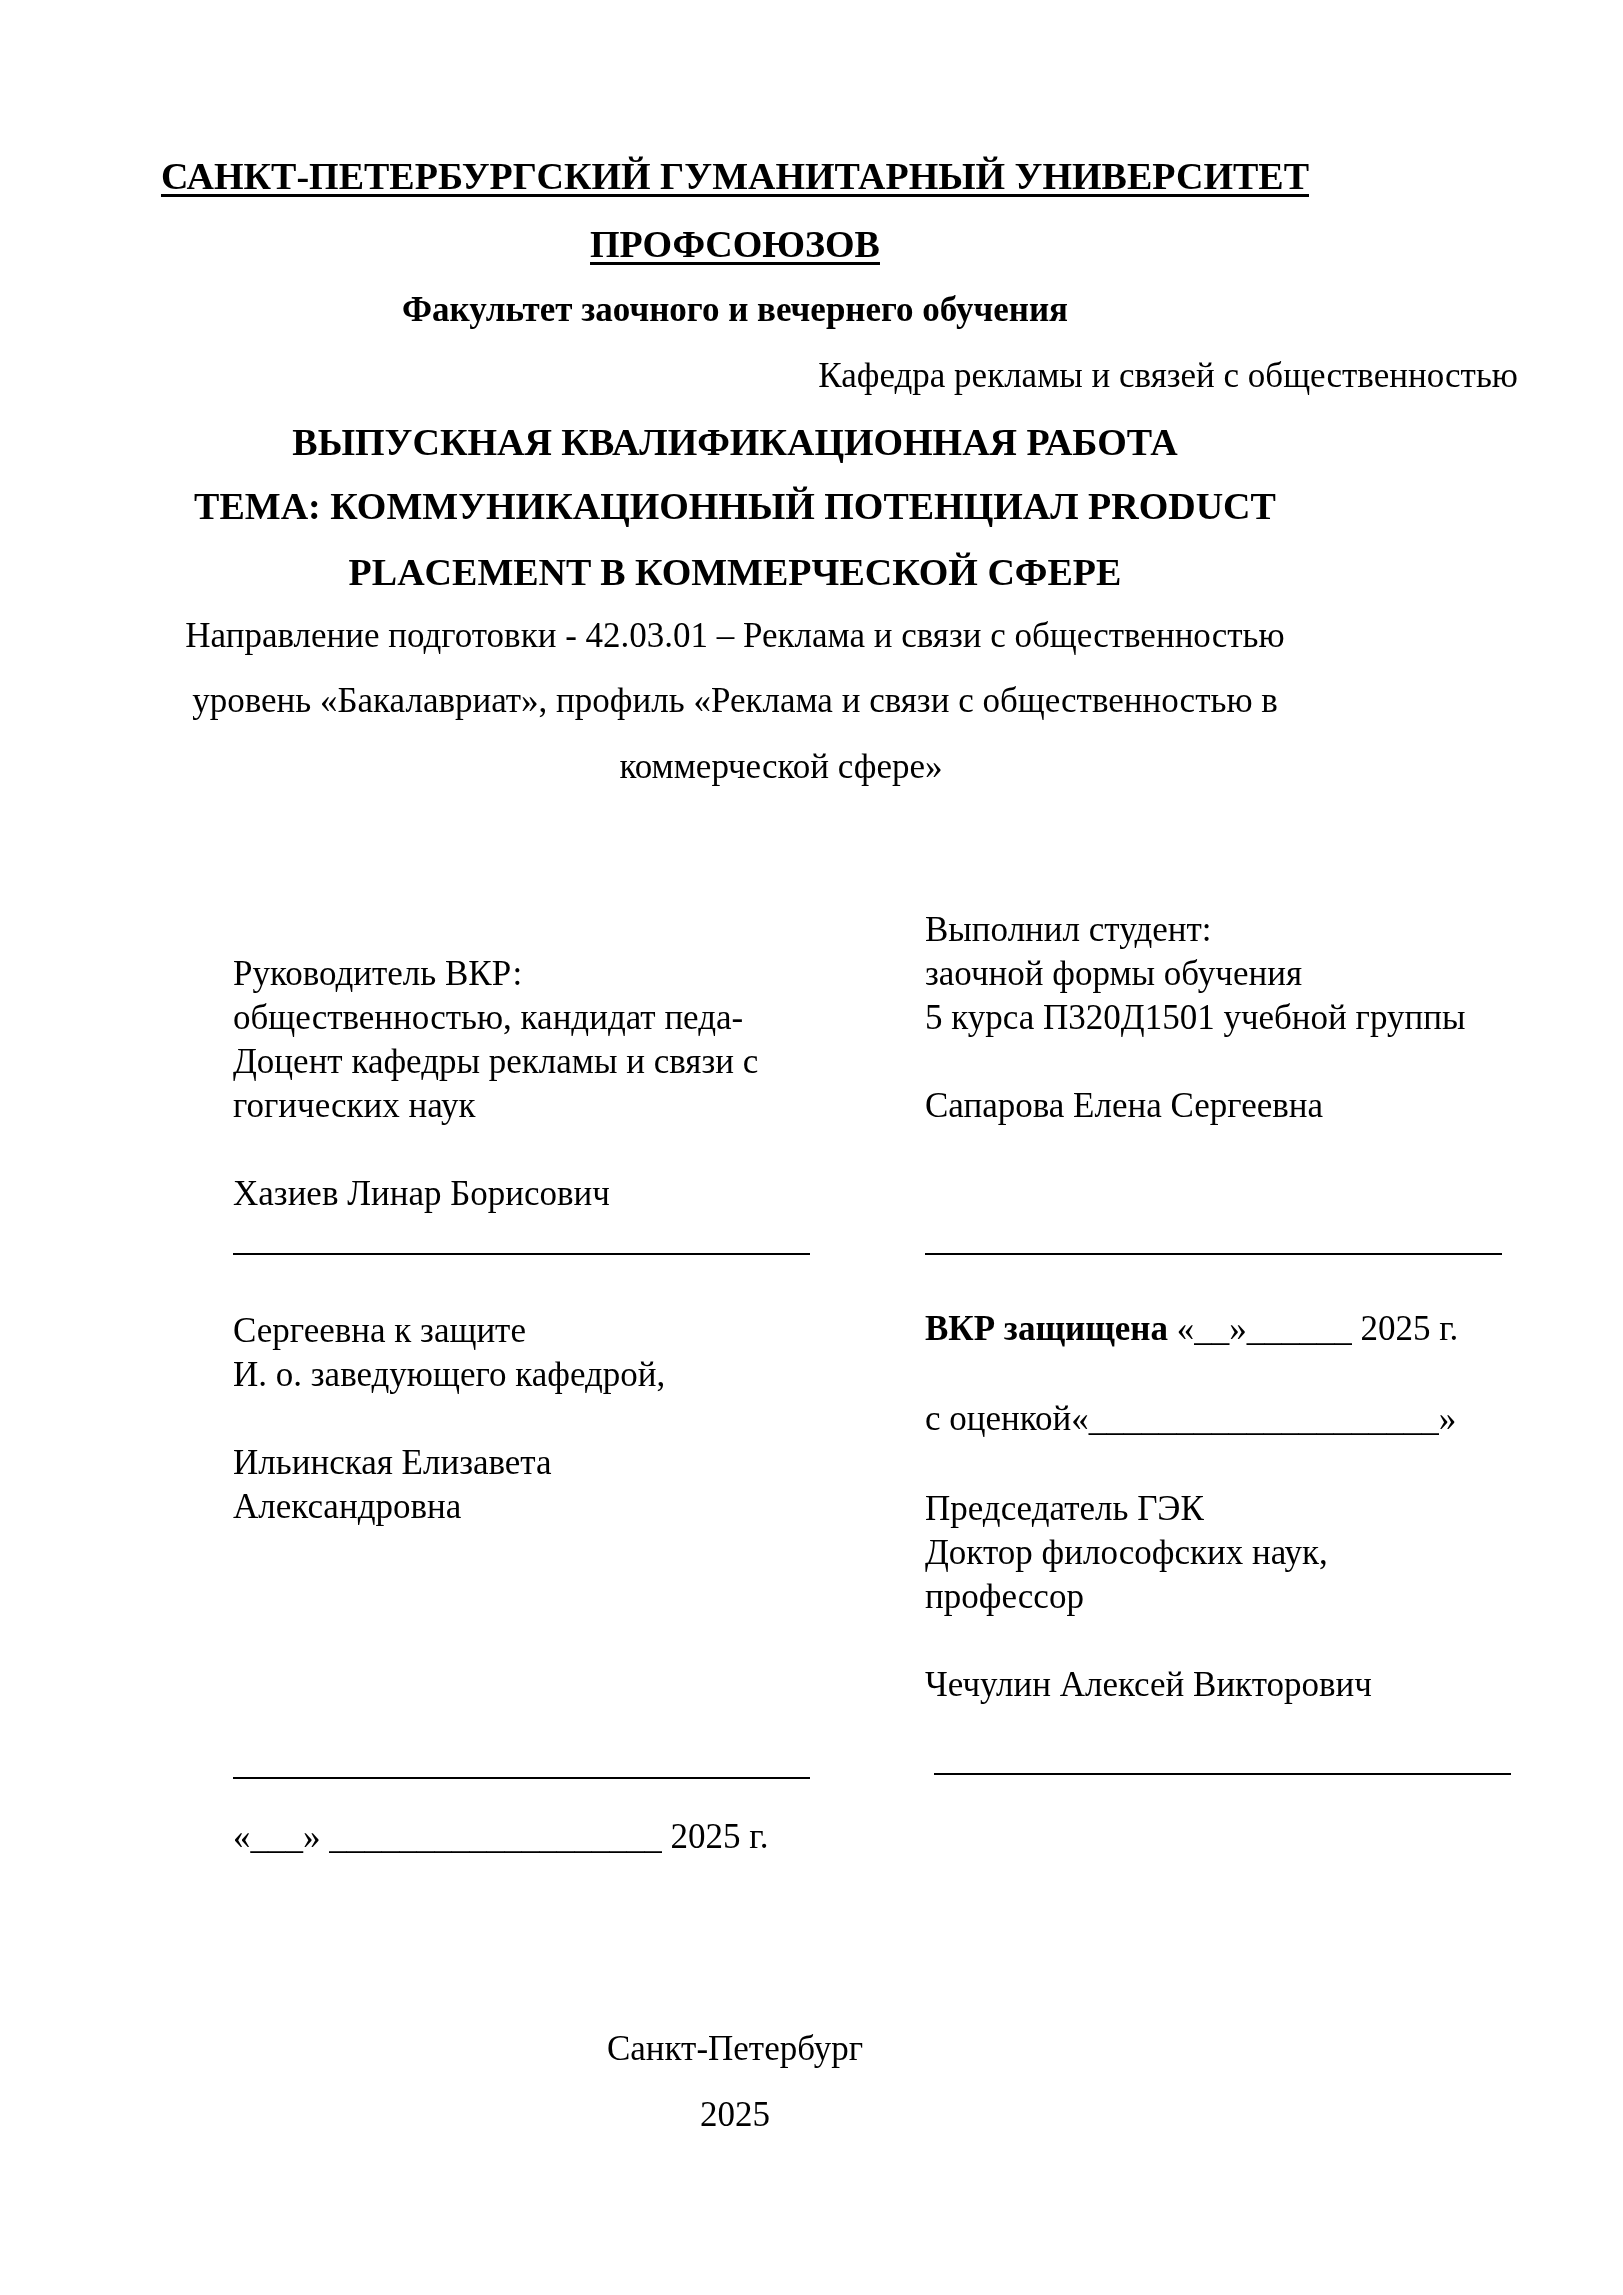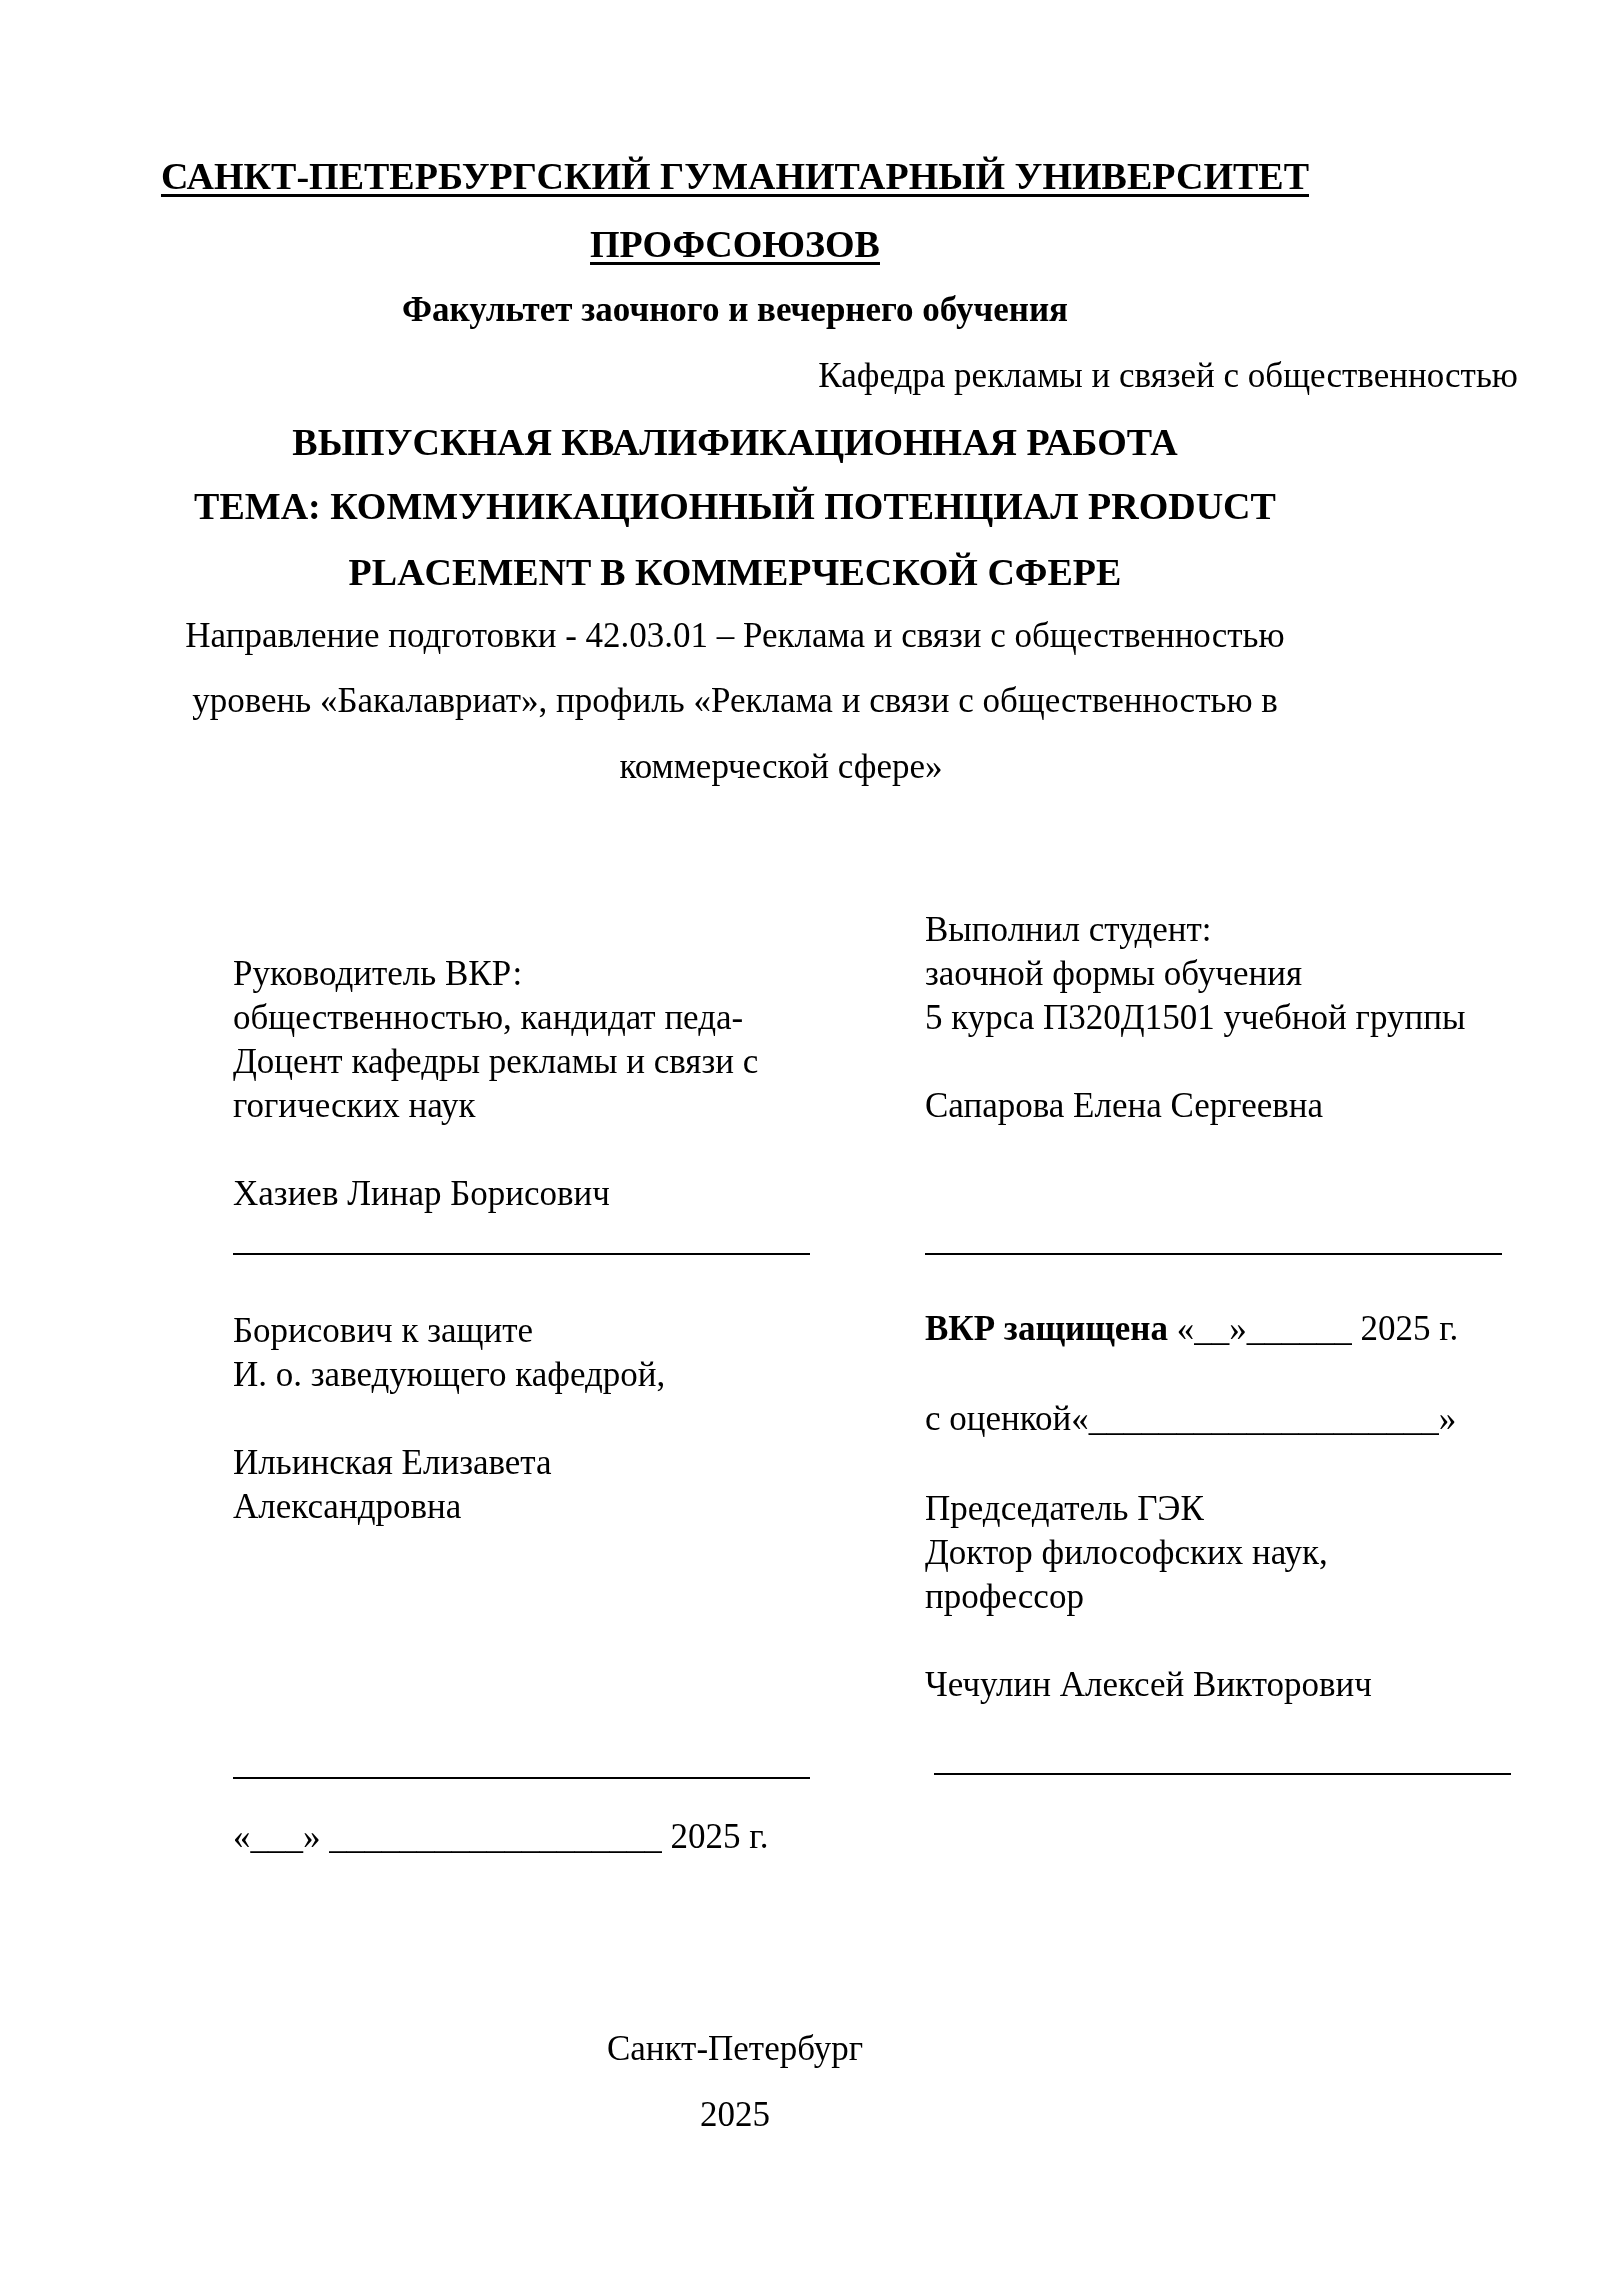--- a/index.html
+++ b/index.html
@@ -49,21 +49,21 @@
 <div class="col" style="left:925px; top:908px;">
   <div>Выполнил студент:</div>
   <div>заочной формы обучения</div>
   <div>5 курса П320Д1501 учебной группы</div>
   <div style="height:44px;"></div>
   <div>Сапарова Елена Сергеевна</div>
 </div>
 <div class="line" style="left:925px; top:1253px; width:577px;"></div>
 
 <div class="col" style="left:233px; top:1309px;">
-  <div>Борисович к защите</div>
+  <div>Сергеевна к защите</div>
   <div>И. о. заведующего кафедрой,</div>
   <div style="height:44px;"></div>
   <div>Ильинская Елизавета</div>
   <div>Александровна</div>
 </div>
 <div class="line" style="left:233px; top:1777px; width:577px;"></div>
 <div class="abs t" style="left:233px; top:1817px;">«___» ___________________ 2025 г.</div>
 
 <div class="abs t" style="left:925px; top:1309px;">
   <span class="bold">ВКР защищена</span><span> «__»______ 2025 г.</span>

